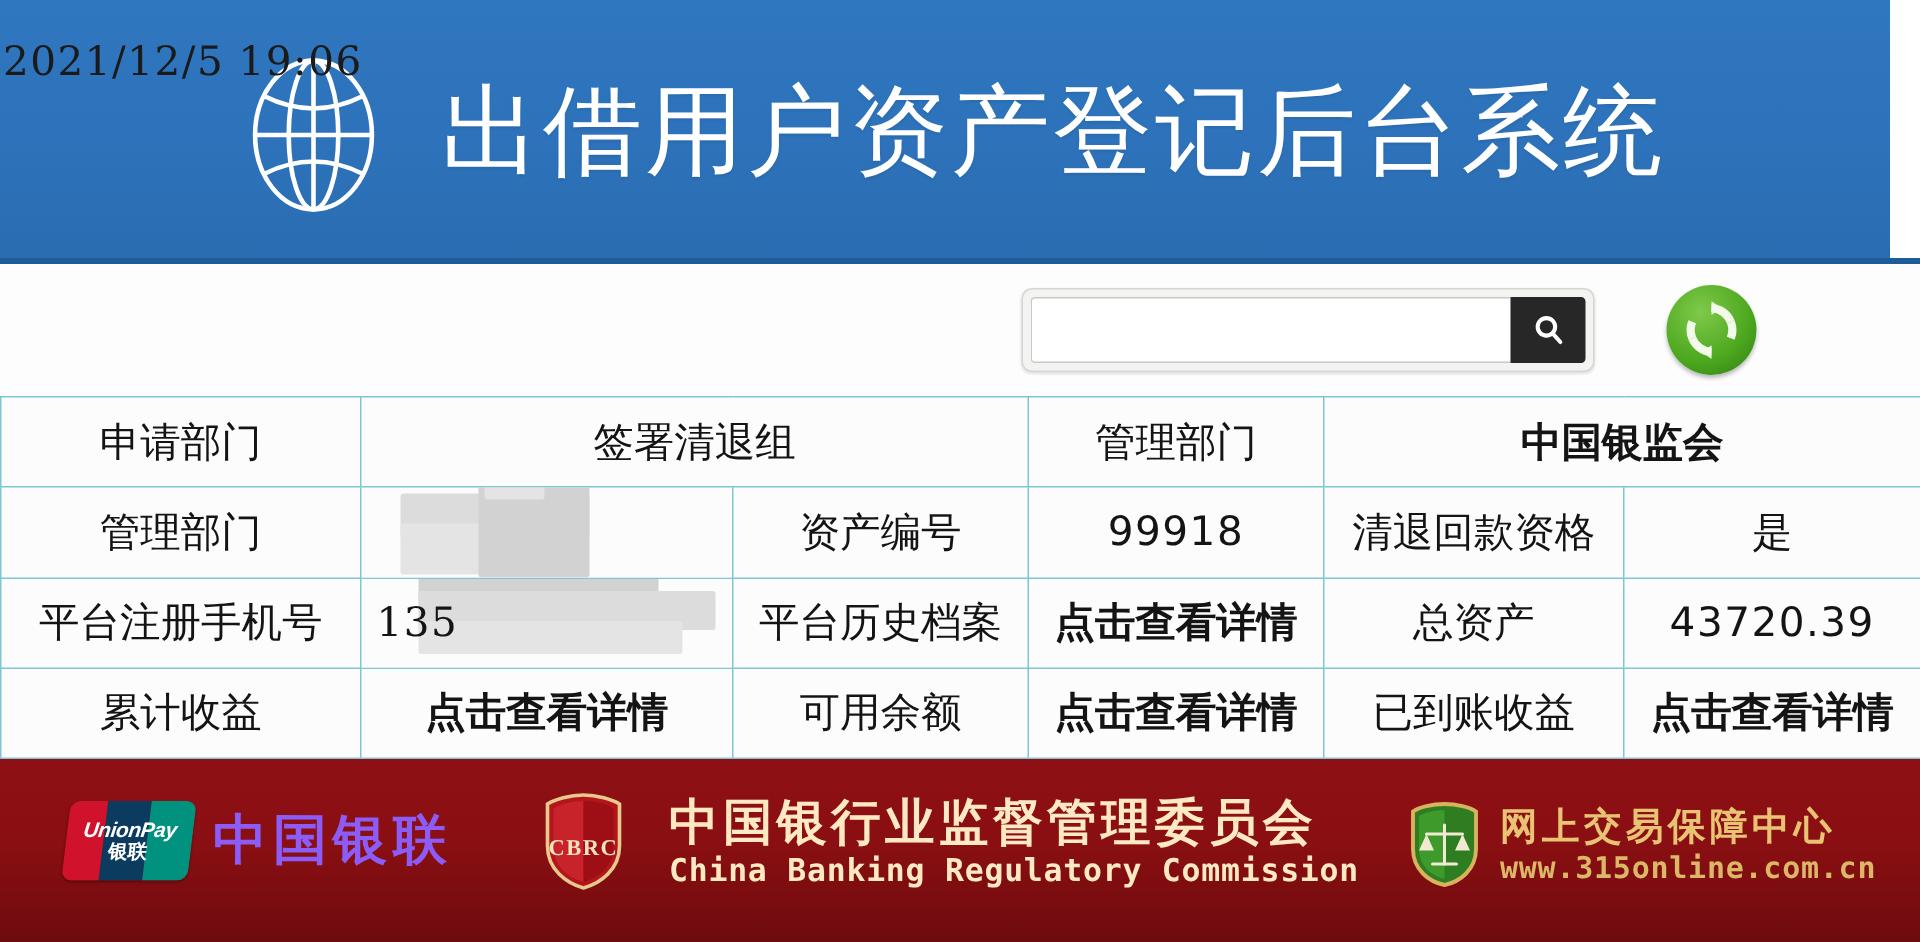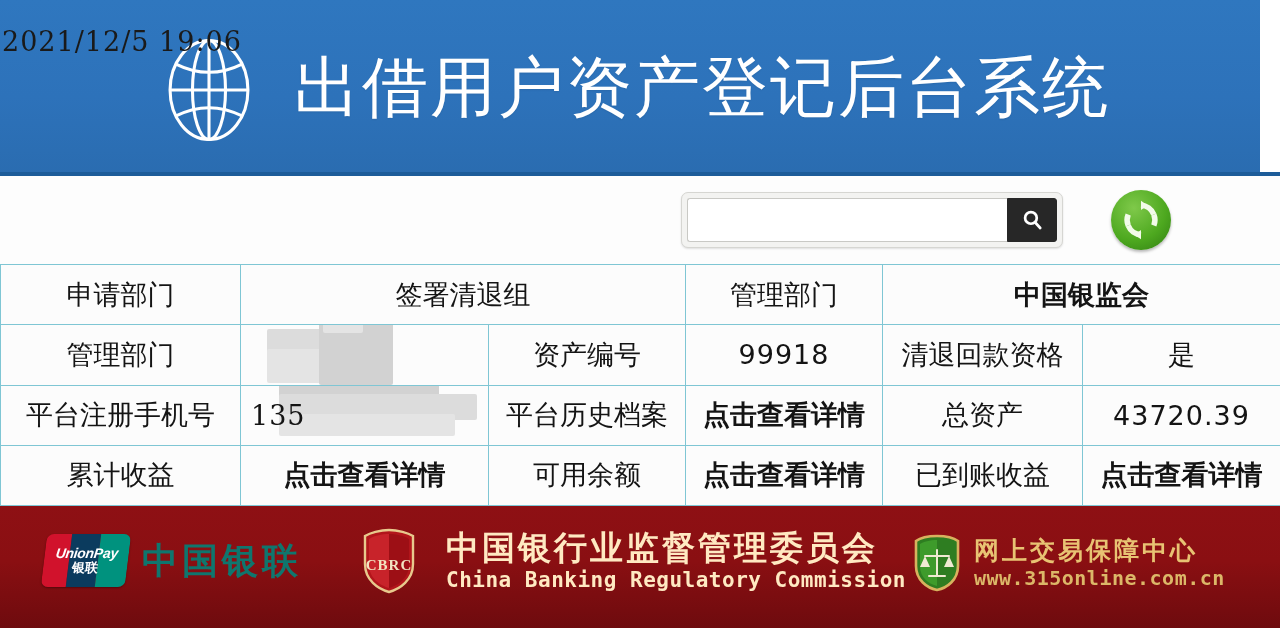--- a/index.html
+++ b/index.html
@@ -159,21 +159,21 @@
   .up-teal { width: 36%; background: #00927e; }
   .up-text {
     position: absolute; left: 0; top: 0; width: 100%; height: 100%;
     display: flex; flex-direction: column; align-items: center; justify-content: center;
     color: #fff; font-weight: 700; line-height: 1.05;
   }
   .up-text .l1 { font-size: 14px; font-style: italic; letter-spacing: -0.3px; }
   .up-text .l2 { font-size: 13px; letter-spacing: 0px; }
   .up-labels { display: flex; flex-direction: column; align-items: center; line-height: 1.05; }
   .up-cn {
-    color: #0f766e; font-size: 36px; font-weight: 700; letter-spacing: 4px;
+    color: #8b5cf6; font-size: 36px; font-weight: 700; letter-spacing: 4px;
     font-family: "DejaVu Sans", "Liberation Sans", sans-serif;
   }
   .up-en {
     color: #ffe9c2; font-size: 20px; font-weight: 700; letter-spacing: 2px;
     font-family: "DejaVu Sans Mono", "Liberation Mono", monospace;
     margin-top: 2px;
   }
 
   .logo-cbrc {
     position: absolute; left: 360px; top: 528px;
@@ -186,21 +186,21 @@
     color: #ffe9c2; font-size: 33px; font-weight: 700; letter-spacing: 3px;
     font-family: "DejaVu Sans", "Liberation Sans", sans-serif; white-space: nowrap;
   }
   .cbrc-en {
     color: #ffe9c2; font-size: 21px; font-weight: 700; letter-spacing: 0.5px;
     font-family: "DejaVu Sans Mono", "Liberation Mono", monospace;
     margin-top: 3px; white-space: nowrap;
   }
 
   .logo-315 {
-    position: absolute; left: 912px; top: 534px;
+    position: absolute; left: 938px; top: 534px;
     display: flex; align-items: center; gap: 12px;
   }
   .shield-315 { width: 50px; height: 58px; flex: 0 0 auto; }
   .shield-315 svg { display: block; width: 50px; height: 58px; }
   .l315-labels { display: flex; flex-direction: column; line-height: 1.1; }
   .l315-cn {
     color: #e8c373; font-size: 25px; font-weight: 700; letter-spacing: 3px;
     font-family: "DejaVu Sans", "Liberation Sans", sans-serif; white-space: nowrap;
   }
   .l315-url {

